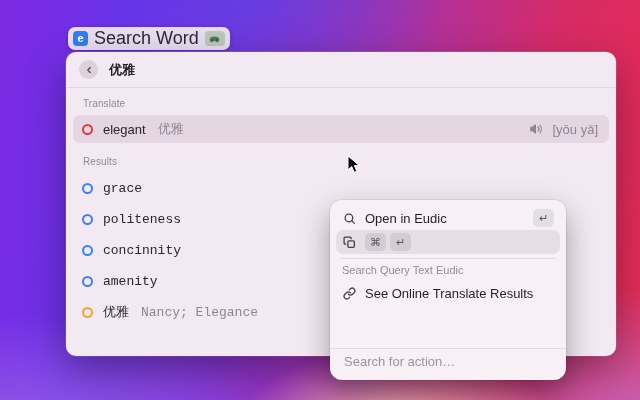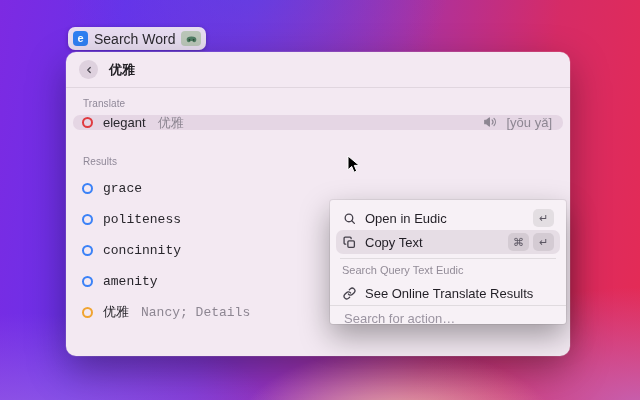--- a/index.html
+++ b/index.html
@@ -23,68 +23,69 @@
     position:absolute;left:68px;top:27px;height:23px;
     display:flex;align-items:center;gap:6px;padding:0 5px;
     background:rgba(239,231,241,0.95);border-radius:7px;
     box-shadow:0 1px 4px rgba(0,0,0,0.25);
   }
   .app-icon{
     width:15px;height:15px;border-radius:4px;background:#2f7ff2;color:#fff;
     display:flex;align-items:center;justify-content:center;
     font-size:11px;font-weight:bold;line-height:1;
   }
-  .pill-label{font-size:14px;color:#2c2a30;font-weight:500;}
+  .pill-label{font-size:18px;color:#2c2a30;font-weight:500;}
   .pill-badge{
     width:20px;height:15px;border-radius:4px;background:#bcc8ba;
     display:flex;align-items:center;justify-content:center;
   }
 
   
   .window{
     position:absolute;left:66px;top:52px;width:504px;height:304px;
     background:#f3e9f2;border-radius:10px;overflow:hidden;
     box-shadow:0 14px 38px rgba(0,0,0,0.35), 0 0 0 0.5px rgba(255,255,255,0.25);
+    padding-left:46px;
   }
   .win-header{
     position:absolute;top:0;left:0;right:0;height:36px;
     display:flex;align-items:center;gap:11px;padding:0 13px;
     border-bottom:1px solid rgba(0,0,0,0.08);box-sizing:border-box;
   }
   .back-btn{
     width:19px;height:19px;border-radius:50%;background:rgba(110,85,120,0.16);
     display:flex;align-items:center;justify-content:center;color:#4a4650;
   }
   .win-title{font-size:13px;font-weight:700;color:#232126;}
 
   .section-label{font-size:10px;color:#8f8898;letter-spacing:0.1px;}
   .lbl-translate{position:absolute;top:46px;left:17px;}
   .lbl-details{position:absolute;top:104px;left:17px;}
 
   .row{
     display:flex;align-items:center;gap:10px;padding:0 9px;border-radius:7px;
     font-size:13px;color:#28262c;box-sizing:border-box;
   }
-  .row-translate{position:absolute;top:63px;left:7px;right:7px;height:15px;background:#e5d6e4;}
+  .row-translate{position:absolute;top:63px;left:7px;right:7px;height:28px;background:#e5d6e4;}
   .details-list{position:absolute;top:123px;left:7px;right:7px;font-family:Liberation Mono, monospace;}
   .details-list .row{height:26px;margin-bottom:5px;}
   .ring{width:11px;height:11px;border-radius:50%;box-sizing:border-box;flex:0 0 11px;}
   .ring.red{border:2.5px solid #e03a3f;}
   .ring.blue{border:2.5px solid #3b82f7;}
   .ring.orange{border:2.5px solid #f0a431;}
   .row .title{font-weight:500;}
   .row .sub{color:#8d8692;margin-left:2px;}
   .row .spacer{flex:1;}
   .accessory{display:flex;align-items:flex-start;gap:9px;color:#8d8692;padding-right:2px;}
   .pinyin{font-size:13px;color:#8d8692;}
 
   
   .panel{
-    position:absolute;left:330px;top:200px;width:236px;height:124px;
-    background:#f7f1f6;border-radius:3px;box-sizing:border-box;
+    position:absolute;left:330px;top:200px;width:236px;height:180px;
+    background:#f7f1f6;border-radius:12px;box-sizing:border-box;
     display:flex;flex-direction:column;padding:6px;
     box-shadow:0 12px 30px rgba(0,0,0,0.35), 0 0 0 1px rgba(0,0,0,0.06);
   }
   .p-item{
     flex:0 0 24px;height:24px;display:flex;align-items:center;gap:8px;
     padding:0 6px;border-radius:7px;font-size:13px;color:#221f26;
   }
   .p-item.selected{background:#e6dde5;}
   .p-item .p-label{flex:1;font-weight:500;}
   .p-icon{display:flex;align-items:center;justify-content:center;width:15px;color:#45414b;}
@@ -168,21 +169,21 @@
         <span class="ring blue"></span>
         <span class="title">concinnity</span>
       </div>
       <div class="row">
         <span class="ring blue"></span>
         <span class="title">amenity</span>
       </div>
       <div class="row">
         <span class="ring orange"></span>
         <span class="title">优雅</span>
-        <span class="sub">Nancy; Details</span>
+        <span class="sub">Nancy; Elegance</span>
       </div>
     </div>
   </div>
 
   <div class="panel">
     <div class="p-item">
       <span class="p-icon">
         <svg width="13" height="13" viewBox="0 0 24 24" fill="none" stroke="currentColor" stroke-width="2.4" stroke-linecap="round">
           <circle cx="11" cy="11" r="7"></circle>
             <line x1="21" y1="21" x2="16.2" y2="16.2"></line>
@@ -194,21 +195,20 @@
       </span>
     </div>
 
     <div class="p-item selected">
       <span class="p-icon">
         <svg width="13" height="13" viewBox="0 0 24 24" fill="none" stroke="currentColor" stroke-width="2.4" stroke-linecap="round" stroke-linejoin="round">
           <rect x="9" y="9" width="12" height="12" rx="2"></rect>
           <path d="M5 15H4a2 2 0 0 1-2-2V4a2 2 0 0 1 2-2h9a2 2 0 0 1 2 2v1"></path>
         </svg>
       </span>
-      <span class="p-label">Copy Text</span>
       <span class="keys">
         <span class="keycap">⌘</span>
         <span class="keycap">↵</span>
       </span>
     </div>
 
     <hr class="p-div">
     <div class="p-sec-label">Search Query Text Eudic</div>
 
     <div class="p-item">

